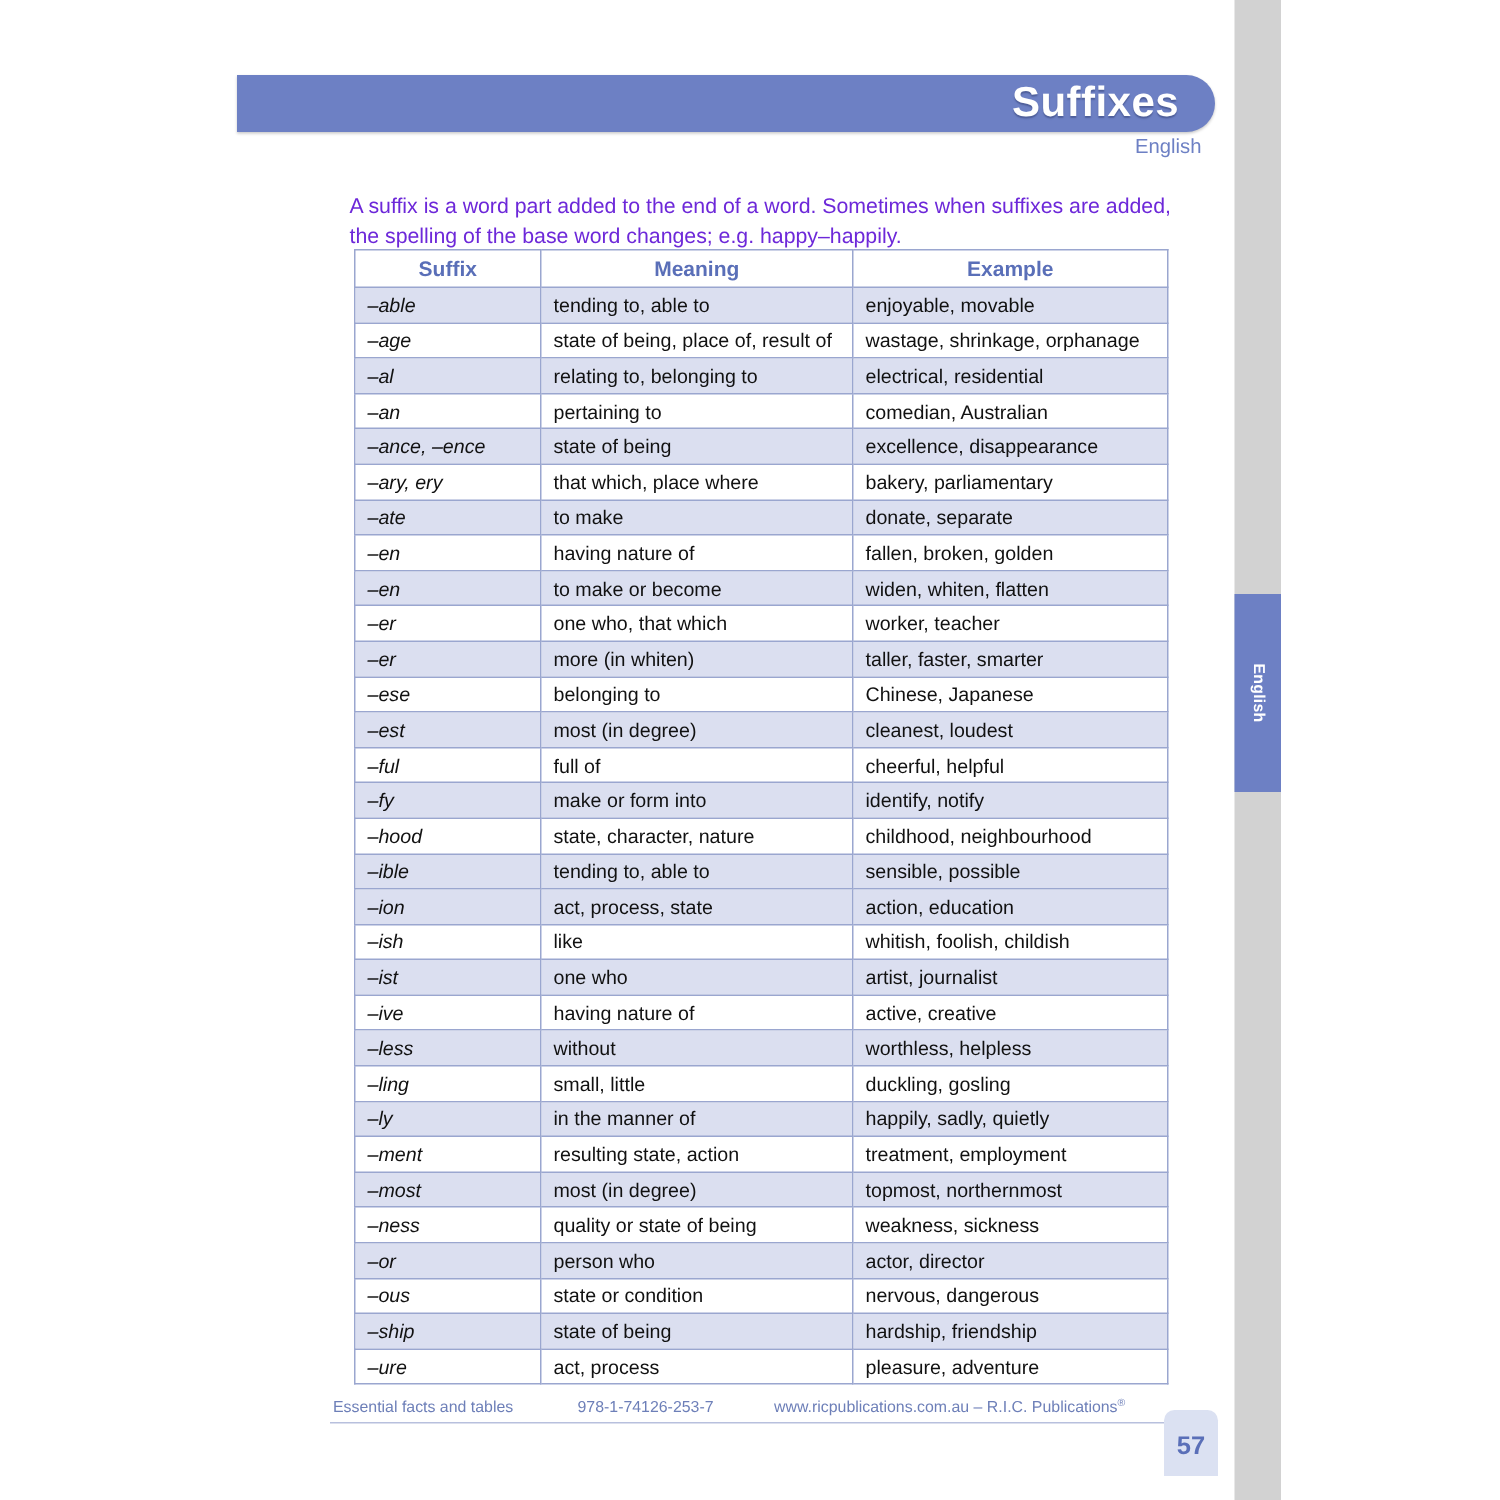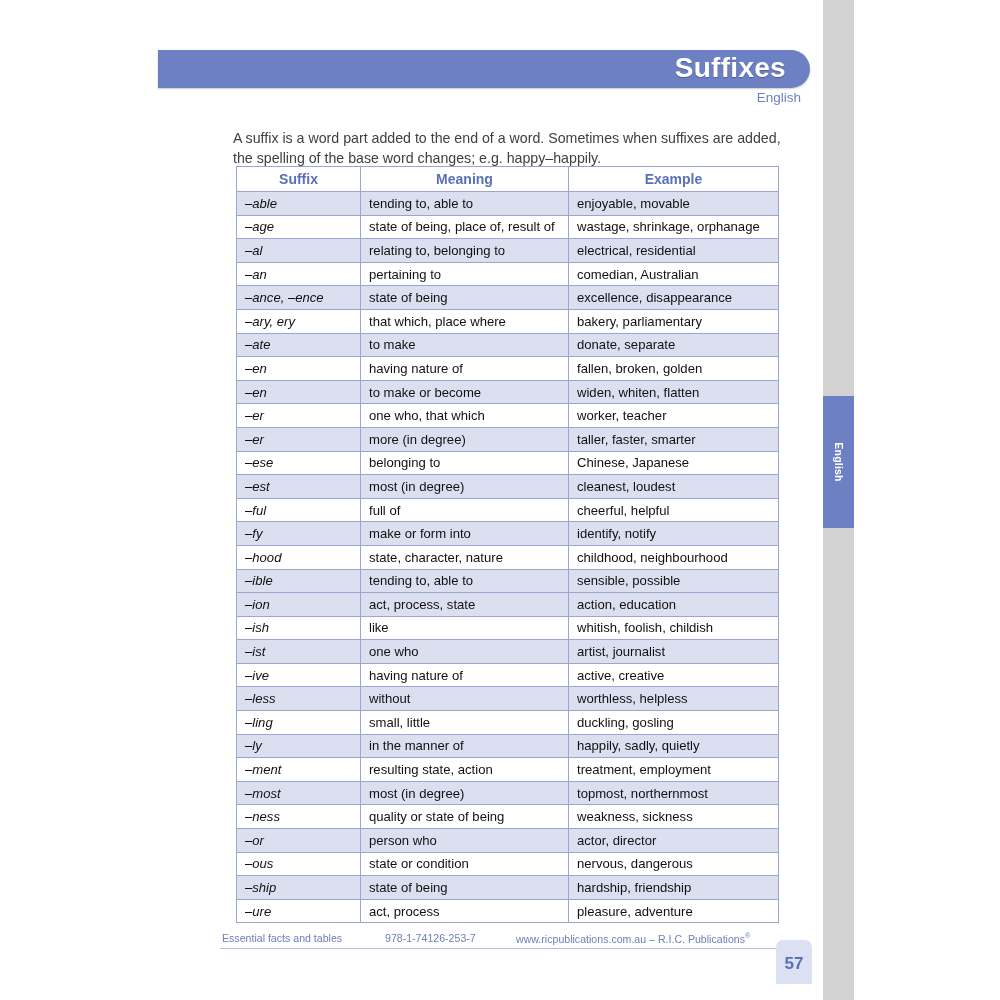--- a/index.html
+++ b/index.html
@@ -72,21 +72,21 @@
     font-size: 13.5px;
     white-space: nowrap;
   }
 
   
   #intro-paragraph {
     position: absolute;
     left: 233px;
     top: 115px;
     width: 556px;
-    color: #404040;
+    color: #6d28d9;
     font-size: 14.2px;
     line-height: 19.5px;
   }
 
   
   #suffix-table-wrap {
     position: absolute;
     left: 236px;
     top: 166px;
     width: 542px;
@@ -266,21 +266,21 @@
             <td class="cell-meaning">to make or become</td>
             <td class="cell-example">widen, whiten, flatten</td>
           </tr>
           <tr class="plain">
             <td class="cell-suffix">–er</td>
             <td class="cell-meaning">one who, that which</td>
             <td class="cell-example">worker, teacher</td>
           </tr>
           <tr class="shaded">
             <td class="cell-suffix">–er</td>
-            <td class="cell-meaning">more (in degree)</td>
+            <td class="cell-meaning">more (in whiten)</td>
             <td class="cell-example">taller, faster, smarter</td>
           </tr>
           <tr class="plain">
             <td class="cell-suffix">–ese</td>
             <td class="cell-meaning">belonging to</td>
             <td class="cell-example">Chinese, Japanese</td>
           </tr>
           <tr class="shaded">
             <td class="cell-suffix">–est</td>
             <td class="cell-meaning">most (in degree)</td>

